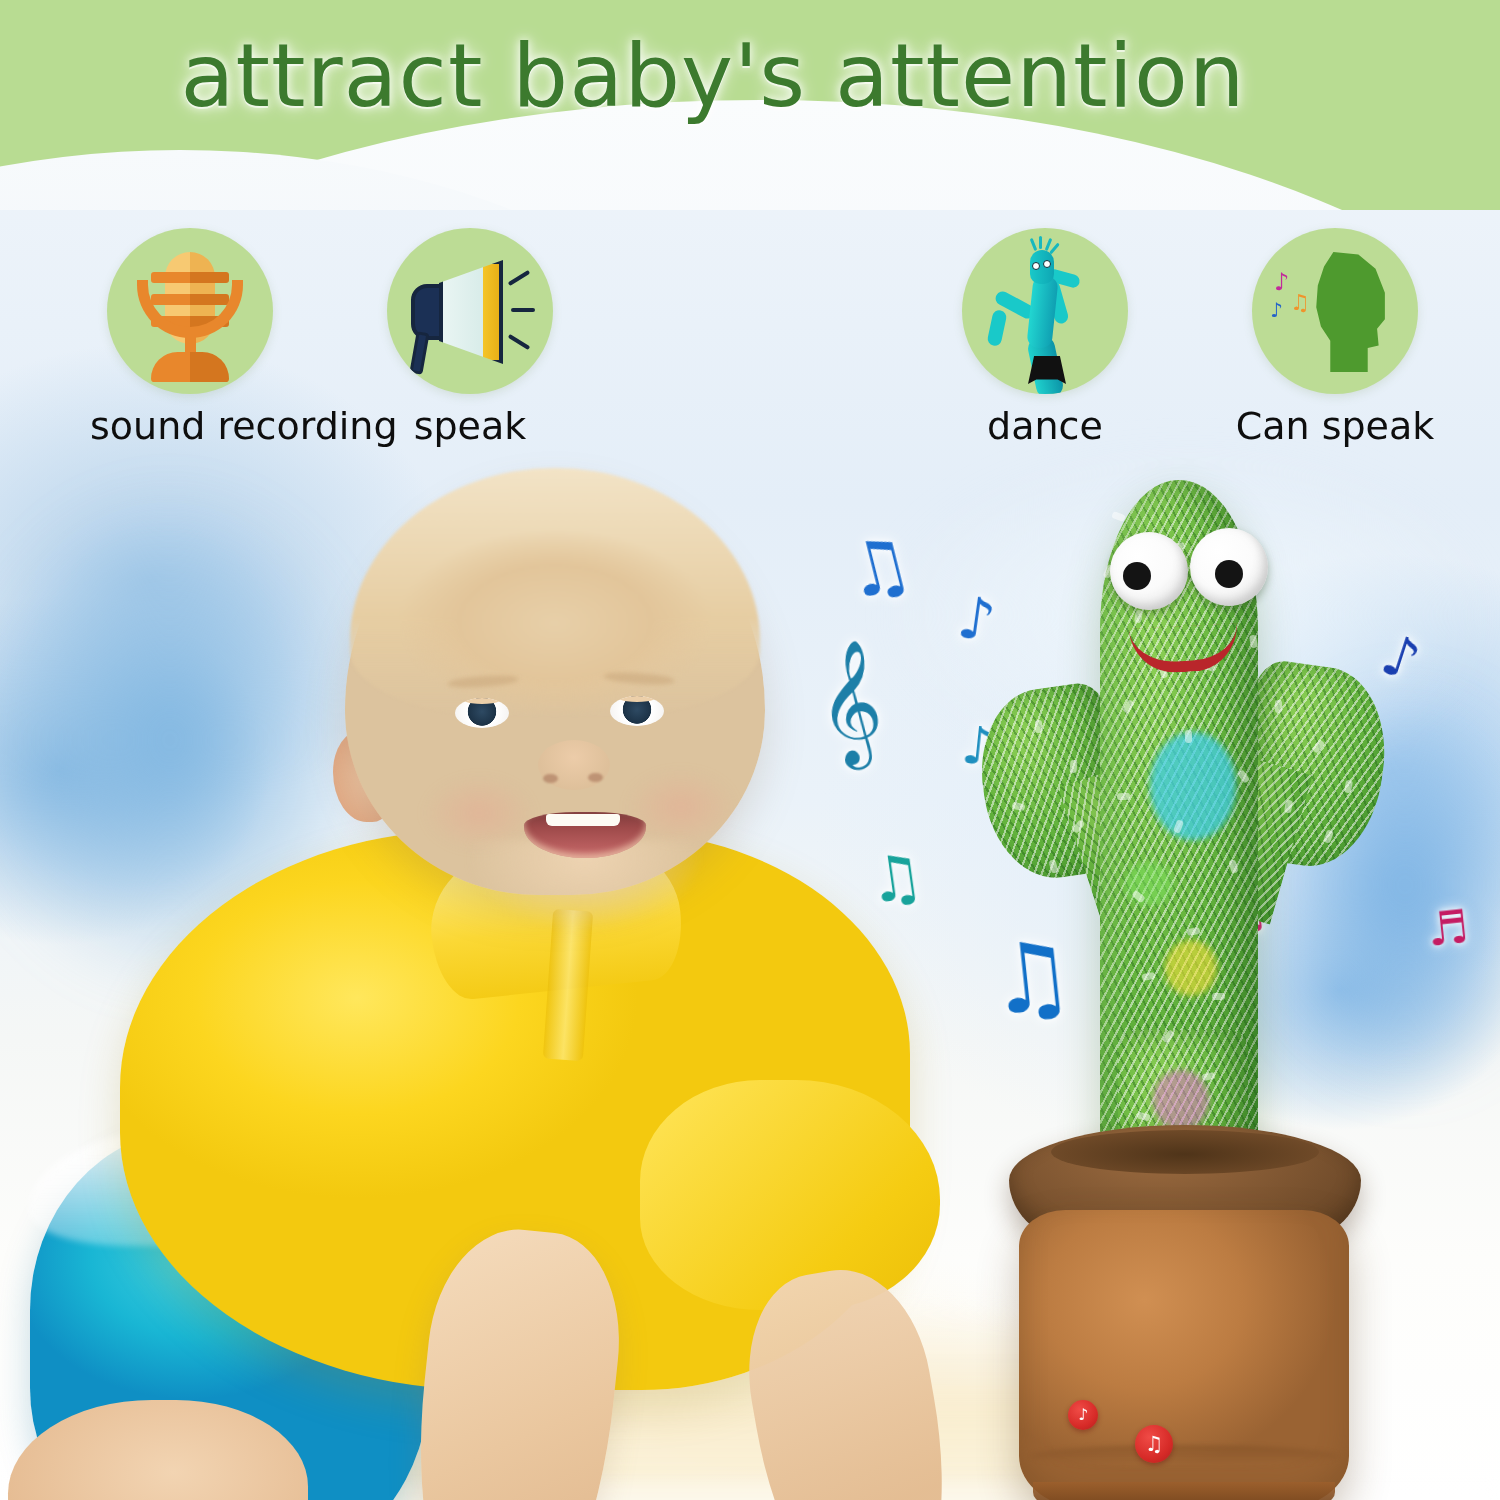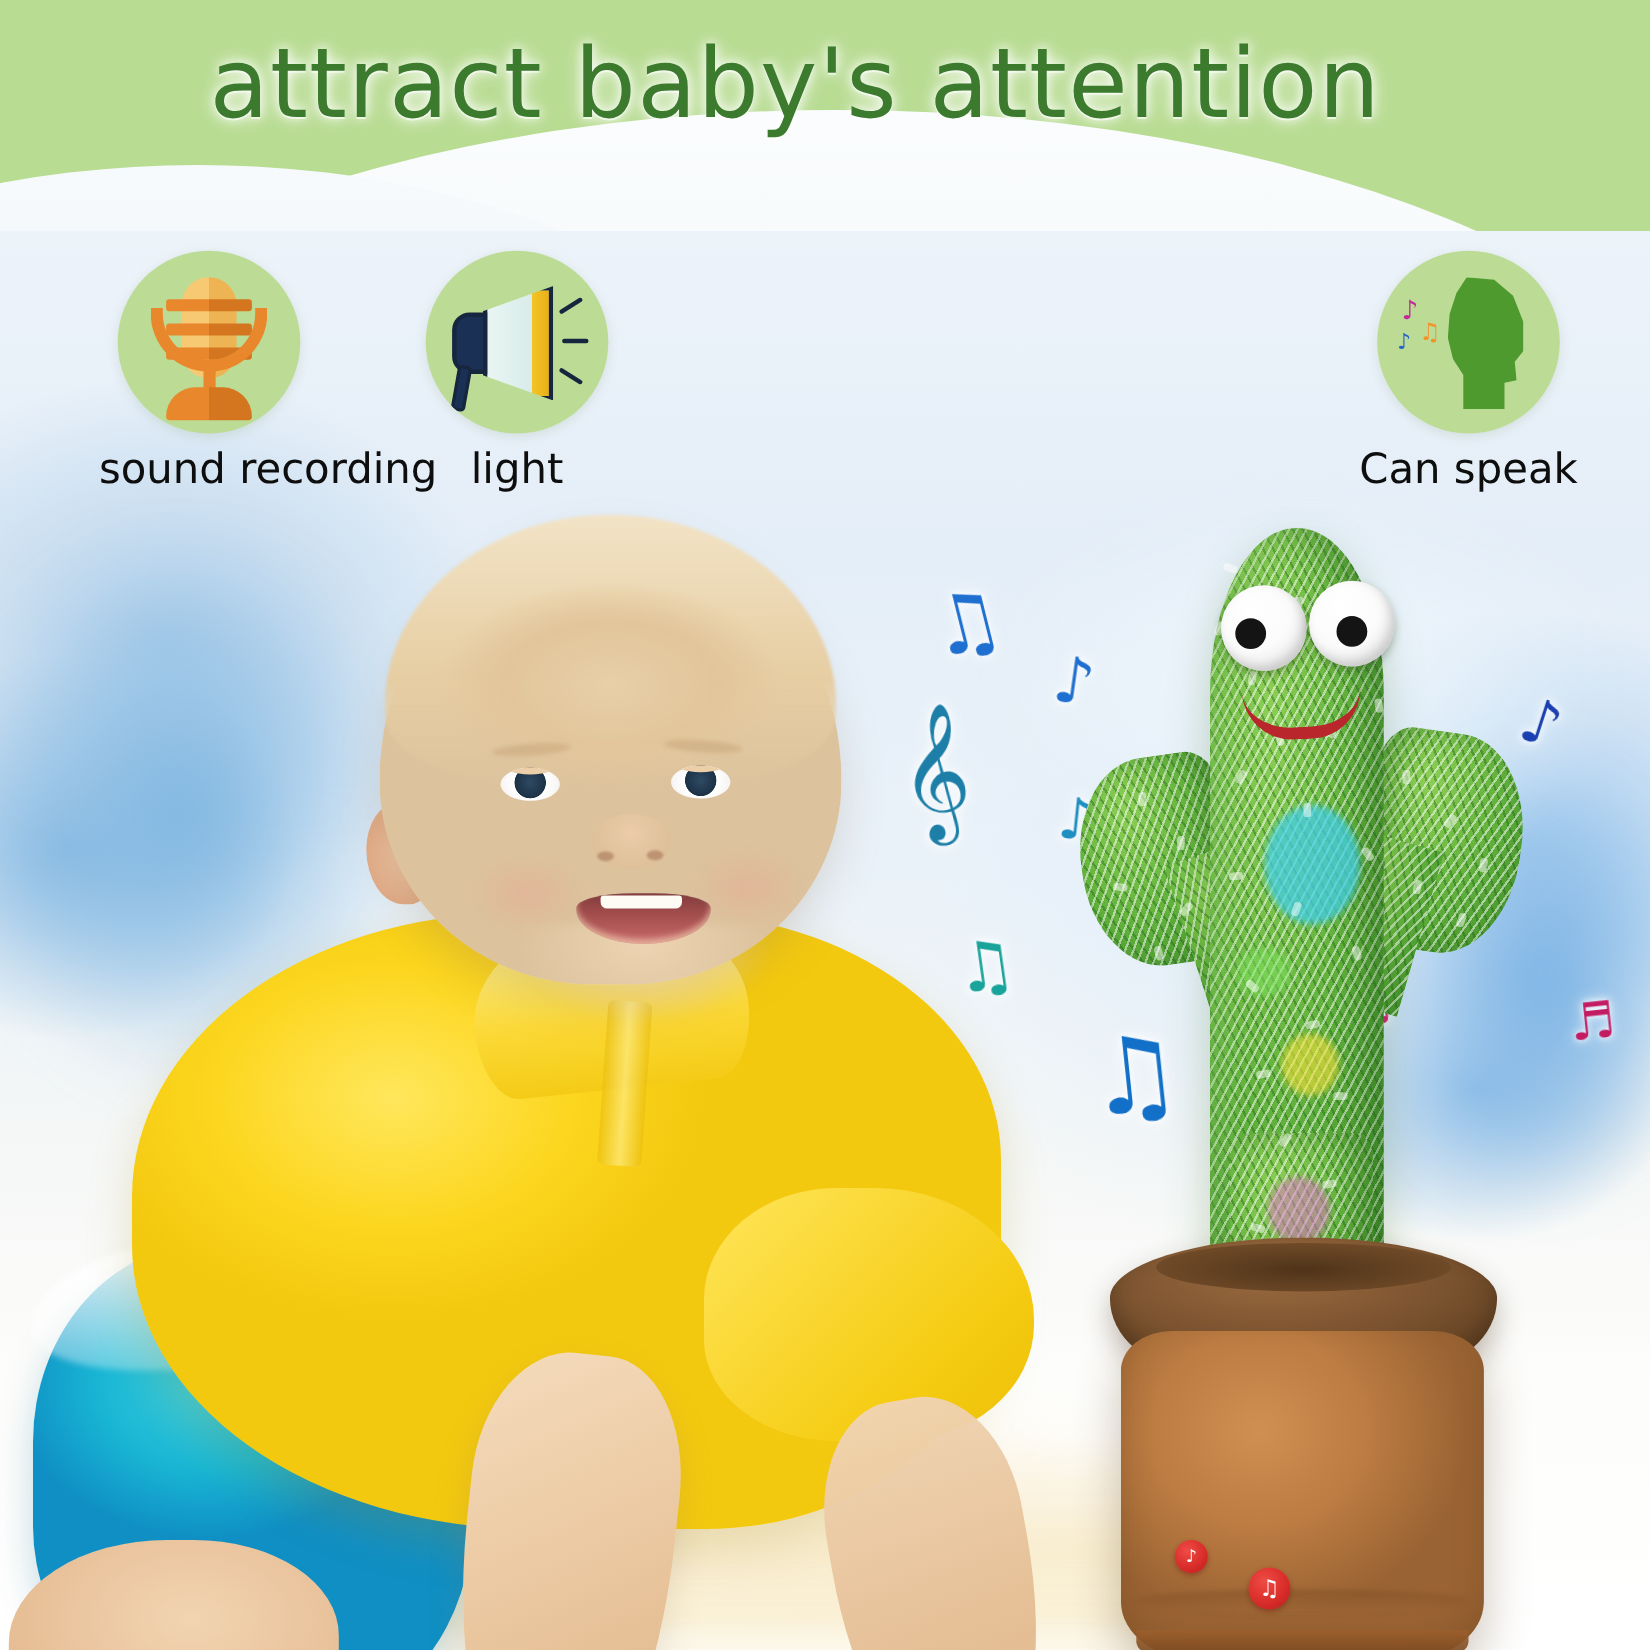--- a/index.html
+++ b/index.html
@@ -202,21 +202,21 @@
   
   .banner { position:absolute; left:0; top:0; width:1500px; height:210px;
     background:#b8dc92; overflow:hidden; }
   .banner-wave { position:absolute; left:-120px; bottom:-330px; width:1760px; height:440px;
     background:linear-gradient(to bottom, #fafcfd, #f2f6fa);
     border-radius:50% 50% 0 0 / 100% 100% 0 0; }
   .banner-wave2 { position:absolute; left:-420px; bottom:-300px; width:1200px; height:360px;
     background:linear-gradient(to bottom, #f7fafc, #eef3f8);
     border-radius:50% 50% 0 0 / 100% 100% 0 0; }
   .banner-title {
-    position:absolute; left:15px; top:24px; width:1416px; text-align:center;
+    position:absolute; left:5px; top:24px; width:1416px; text-align:center;
     font-family:"DejaVu Sans", sans-serif; font-size:88px; font-weight:400;
     letter-spacing:1px; color:#3c7a2e;
     text-shadow:0 0 10px rgba(255,255,255,.95), 0 0 18px rgba(255,255,255,.8), 0 2px 0 rgba(255,255,255,.6);
   }
 
   
   .features { position:absolute; left:0; top:228px; width:1500px; height:240px; }
   .feature { position:absolute; width:200px; text-align:center; }
   .fcircle { width:166px; height:166px; margin:0 auto; border-radius:50%;
     background:#bcdc95; position:relative; overflow:hidden;
@@ -426,24 +426,43 @@
 
     <div class="feature" style="left:370px;">
       <div class="fcircle">
         <div class="meg-body"></div>
         <div class="meg-handle"></div>
         <div class="meg-horn"></div>
         <div class="meg-ray" style="left:120px; top:48px; transform:rotate(-32deg);"></div>
         <div class="meg-ray" style="left:124px; top:80px; transform:rotate(0deg);"></div>
         <div class="meg-ray" style="left:120px; top:112px; transform:rotate(32deg);"></div>
       </div>
-      <div class="flabel">light</div>
+      <div class="flabel">speak</div>
     </div>
 
 
+    <div class="feature" style="left:945px;">
+      <div class="fcircle">
+        <div class="d-hair" style="left:70px; top:10px; transform:rotate(-22deg);"></div>
+        <div class="d-hair" style="left:77px; top:8px;"></div>
+        <div class="d-hair" style="left:85px; top:10px; transform:rotate(22deg);"></div>
+        <div class="d-hair" style="left:91px; top:14px; transform:rotate(40deg);"></div>
+        <div class="d-armL"></div>
+        <div class="d-armL2"></div>
+        <div class="d-armR"></div>
+        <div class="d-armR2"></div>
+        <div class="d-hip"></div>
+        <div class="d-torso"></div>
+        <div class="d-head"></div>
+        <div class="d-eye" style="left:70px; top:34px;"></div>
+        <div class="d-eye" style="left:81px; top:32px;"></div>
+        <div class="d-shoe"></div>
+      </div>
+      <div class="flabel">dance</div>
+    </div>
 
     <div class="feature" style="left:1235px;">
       <div class="fcircle">
         <div class="head-sil"></div>
         <div class="sp-note" style="left:22px; top:42px; color:#c2299b; font-size:24px;">♪</div>
         <div class="sp-note" style="left:38px; top:64px; color:#f0932b; font-size:22px;">♫</div>
         <div class="sp-note" style="left:18px; top:72px; color:#2463c8; font-size:20px;">♪</div>
       </div>
       <div class="flabel">Can speak</div>
     </div>

